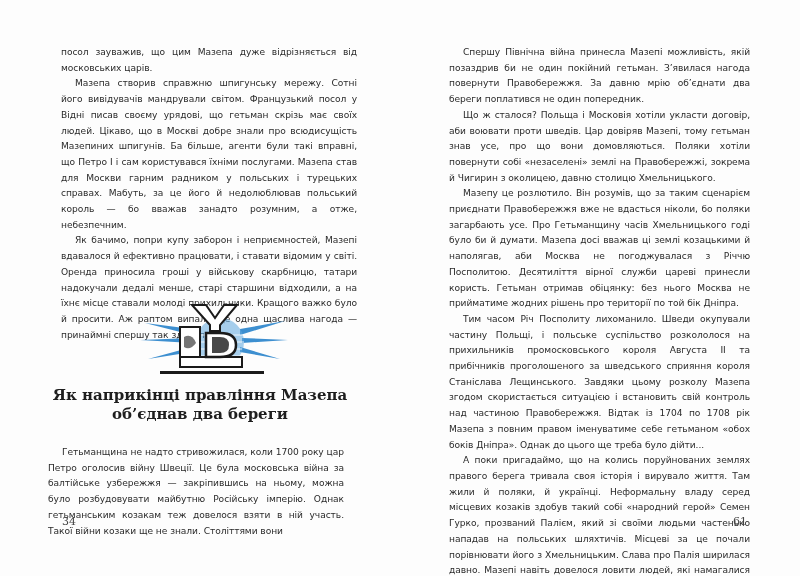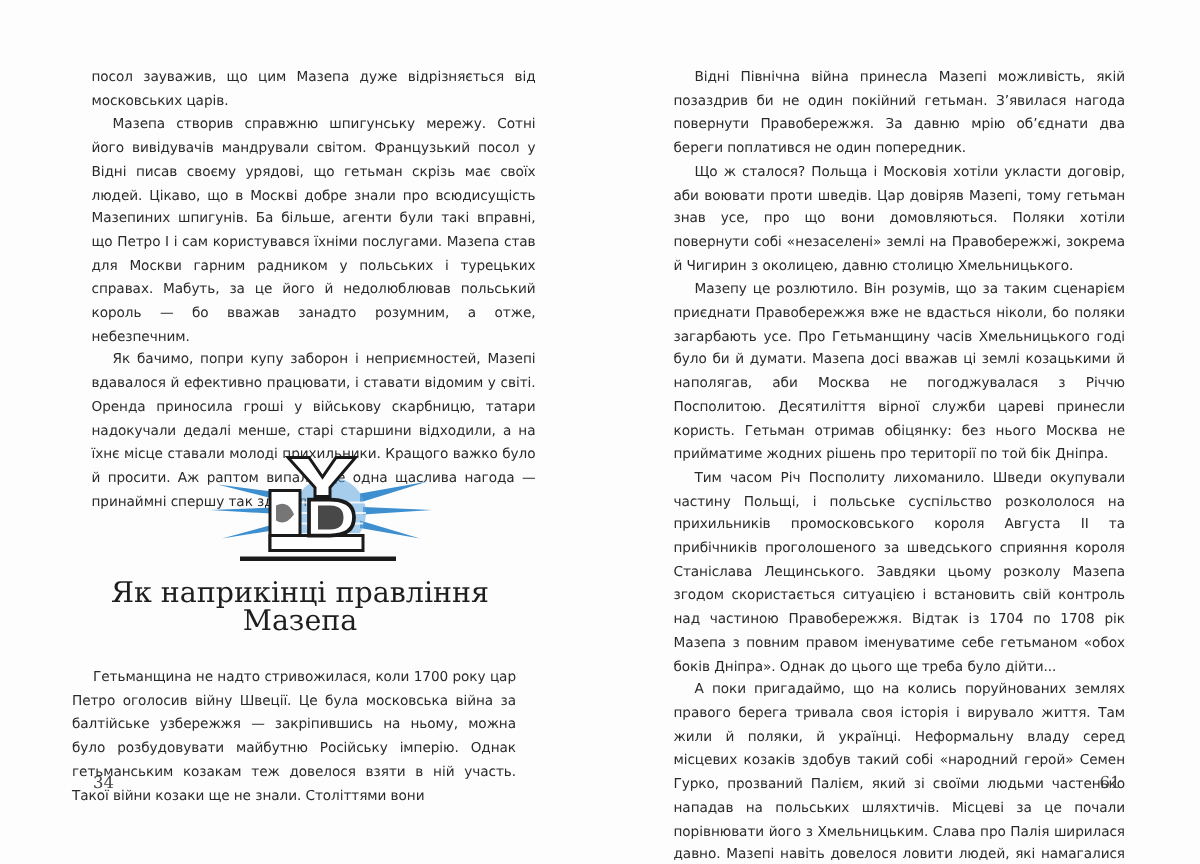--- a/index.html
+++ b/index.html
@@ -28,22 +28,22 @@
   .left-bottom { left: 48px; top: 445px; width: 296px; }
   .right-top { left: 49px; top: 45px; width: 301px; }
 
   .emblem {
     position: absolute; left: 140px; top: 285px; width: 150px; height: 90px;
   }
   .heading {
     position: absolute; left: 40px; top: 386px; width: 320px;
     text-align: center;
     font-family: "DejaVu Serif", serif;
-    font-weight: normal;
-    font-size: 19px;
+    font-weight: bold;
+    font-size: 15px;
     line-height: 19px;
     color: #1e1e1e;
   }
   .page-number {
     position: absolute; top: 515px;
     font-family: "DejaVu Serif", serif;
     font-size: 11px;
     color: #444;
   }
   .pn-left { left: 62px; }
@@ -90,32 +90,33 @@
       <path d="M66 48 L66 72 L80 72 Q96 72 96 60 Q96 48 80 48 Z" fill="#ffffff" stroke="#1a1a1a" stroke-width="2.5"></path>
       <path d="M72 52 L72 68 L80 68 Q89 68 89 60 Q89 52 80 52 Z" fill="#1a1a1a" opacity="0.8"></path>
       <path d="M44 52 Q52 48 56 58 Q50 66 44 62 Z" fill="#1a1a1a" opacity="0.6"></path>
 
       <rect x="20" y="86" width="104" height="3" fill="#1a1a1a"></rect>
     </svg>
   </div>
 
   <div class="heading">
     <div>Як наприкінці правління Мазепа</div>
+    <div>об’єднав два береги</div>
   </div>
 
   <div class="text-block left-bottom">
     <p>Гетьманщина не надто стривожилася, коли 1700 року цар Петро оголосив війну Швеції. Це була московська війна за балтійське узбережжя — закріпившись на ньому, можна було розбудовувати майбутню Російську імперію. Однак гетьманським козакам теж довелося взяти в ній участь. Такої війни козаки ще не знали. Століттями вони</p>
   </div>
 
   <div class="page-number pn-left">34</div>
 </div>
 
 <div class="page page-right">
   <div class="text-block right-top">
-    <p>Відні Північна війна принесла Мазепі можливість, якій позаздрив би не один покійний гетьман. З’явилася нагода повернути Правобережжя. За давню мрію об’єднати два береги поплатився не один попередник.</p>
+    <p>Спершу Північна війна принесла Мазепі можливість, якій позаздрив би не один покійний гетьман. З’явилася нагода повернути Правобережжя. За давню мрію об’єднати два береги поплатився не один попередник.</p>
     <p>Що ж сталося? Польща і Московія хотіли укласти договір, аби воювати проти шведів. Цар довіряв Мазепі, тому гетьман знав усе, про що вони домовляються. Поляки хотіли повернути собі «незаселені» землі на Правобережжі, зокрема й Чигирин з околицею, давню столицю Хмельницького.</p>
     <p>Мазепу це розлютило. Він розумів, що за таким сценарієм приєднати Правобережжя вже не вдасться ніколи, бо поляки загарбають усе. Про Гетьманщину часів Хмельницького годі було би й думати. Мазепа досі вважав ці землі козацькими й наполягав, аби Москва не погоджувалася з Річчю Посполитою. Десятиліття вірної служби цареві принесли користь. Гетьман отримав обіцянку: без нього Москва не прийматиме жодних рішень про території по той бік Дніпра.</p>
     <p>Тим часом Річ Посполиту лихоманило. Шведи окупували частину Польщі, і польське суспільство розкололося на прихильників промосковського короля Августа II та прибічників проголошеного за шведського сприяння короля Станіслава Лещинського. Завдяки цьому розколу Мазепа згодом скористається ситуацією і встановить свій контроль над частиною Правобережжя. Відтак із 1704 по 1708 рік Мазепа з повним правом іменуватиме себе гетьманом «обох боків Дніпра». Однак до цього ще треба було дійти...</p>
     <p>А поки пригадаймо, що на колись поруйнованих землях правого берега тривала своя історія і вирувало життя. Там жили й поляки, й українці. Неформальну владу серед місцевих козаків здобув такий собі «народний герой» Семен Гурко, прозваний Палієм, який зі своїми людьми частенько нападав на польських шляхтичів. Місцеві за це почали порівнювати його з Хмельницьким. Слава про Палія ширилася давно. Мазепі навіть довелося ловити людей, які намагалися втекти до повстанців.</p>
   </div>
 
   <div class="page-number pn-right">61</div>
 </div>
 
 </body></html>

